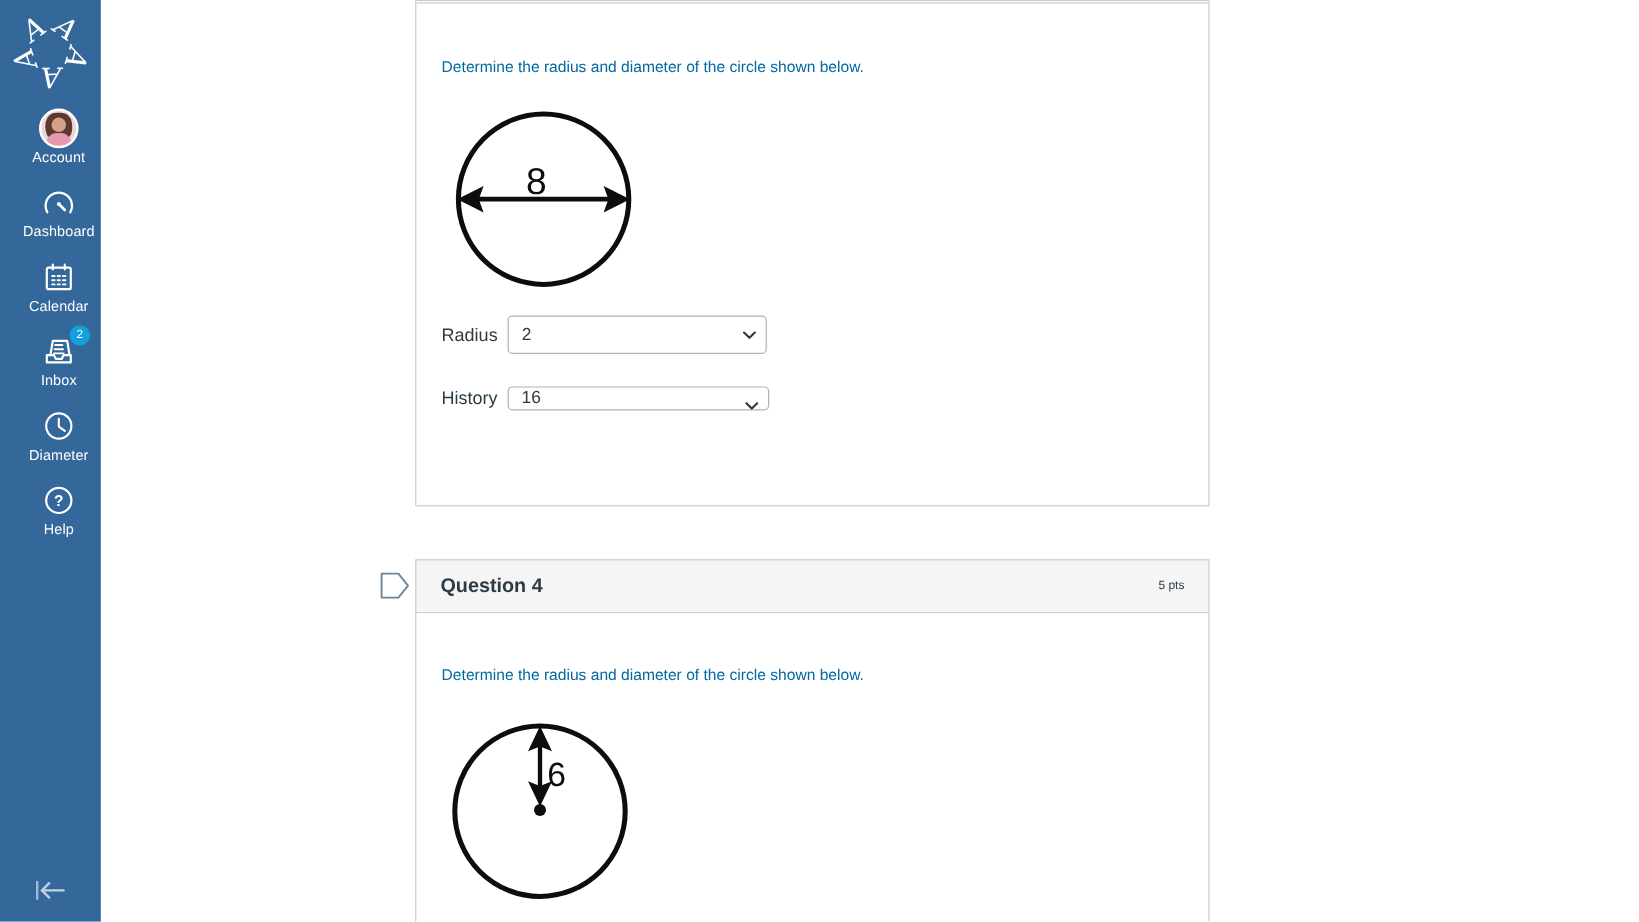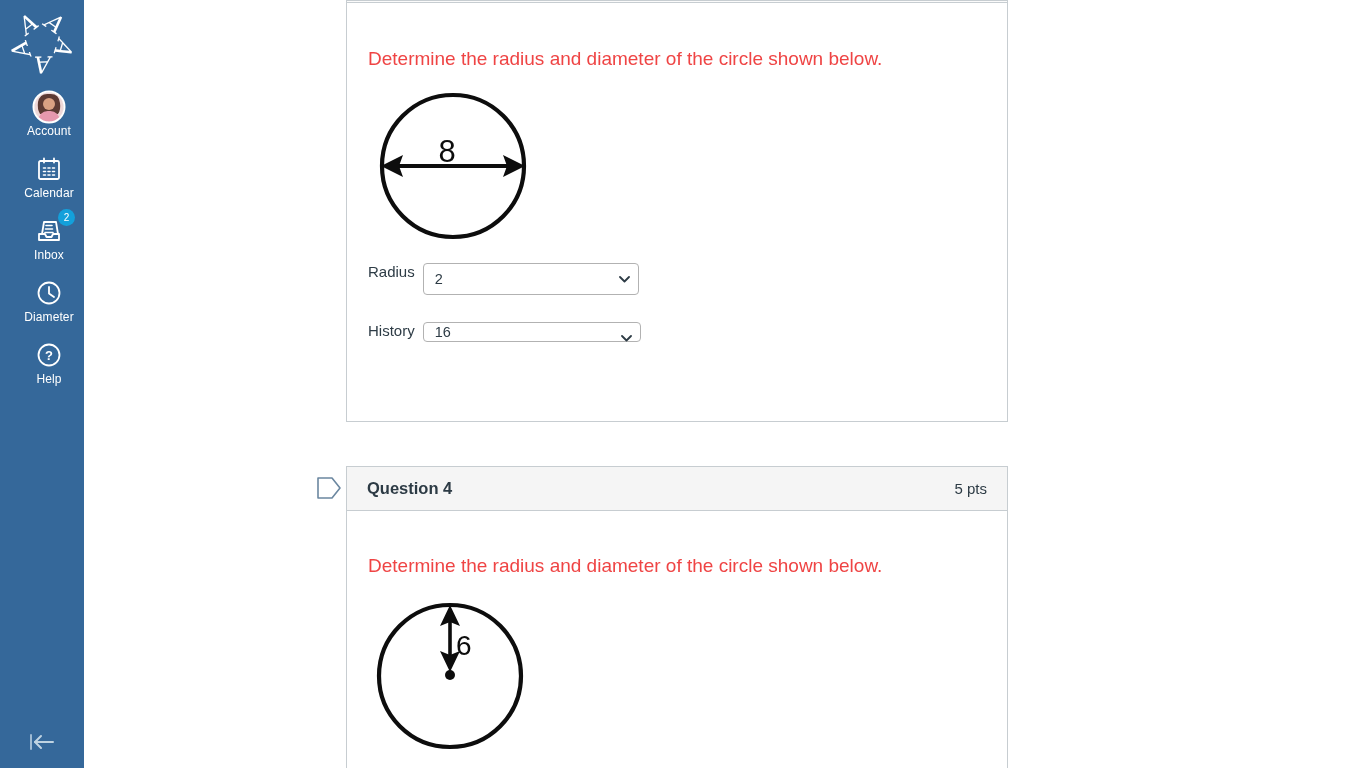--- a/index.html
+++ b/index.html
@@ -64,30 +64,30 @@
     background: #fff;
   }
   .q3-top-strip {
     position: absolute; left: 0; top: 0;
     width: 100%; height: 2px;
     background: #fbfbfb;
     border-bottom: 1px solid #C7CDD1;
   }
   .prompt {
     position: absolute; left: 21px;
-    font-size: 19px;
-    color: #ef4444;
+    font-size: 13px;
+    color: #0369a1;
   }
   .diagram { position: absolute; }
   .diagram .ink { stroke: #0D0D0D; fill: none; }
   .diagram .ink-fill { fill: #0D0D0D; stroke: none; }
   .diagram text { fill: #0D0D0D; font-family: "Liberation Sans", sans-serif; }
   .field-row {
     position: absolute; left: 21px;
-    display: flex; align-items: flex-start;
+    display: flex; align-items: center;
   }
   .field-label { font-size: 15px; margin-right: 8px; color: #2D3B45; }
   .select-wrap { position: relative; display: inline-block; }
   .select-wrap select {
     width: 216px; height: 32px;
     -webkit-appearance: none; -moz-appearance: none; appearance: none;
     background: #ffffff;
     border: 1px solid #B2B2B2;
     border-radius: 4px;
     font-family: "Liberation Sans", sans-serif;
@@ -109,21 +109,21 @@
   }
   .q4-header {
     position: absolute; left: 346px; top: 466px;
     width: 662px; height: 45px;
     background: #F5F5F5;
     border: 1px solid #C7CDD1;
     display: flex; align-items: center; justify-content: space-between;
     padding: 0 20px;
   }
   .q4-title { font-size: 16.5px; font-weight: 700; color: #2D3B45; }
-  .q4-pts { font-size: 15px; color: #2D3B45; }
+  .q4-pts { font-size: 10px; color: #2D3B45; }
   .q4-body {
     position: absolute; left: 346px; top: 511px;
     width: 662px; height: 257px;
     border-left: 1px solid #C7CDD1;
     border-right: 1px solid #C7CDD1;
     background: #fff;
   }
 </style>
 </head>
 <body>
@@ -165,20 +165,30 @@
           <path d="M6 12 Q8 3 17 4 Q27 3 28 13 Q29 20 26 24 L8 24 Q5 19 6 12 Z" fill="#5C3A33"></path>
           <circle cx="17" cy="14" r="6" fill="#D9A183"></circle>
           <path d="M5 34 Q7 20 17 21 Q27 20 29 34 Z" fill="#E698AE"></path>
         </g>
         <circle cx="17" cy="17" r="15.5" fill="none" stroke="#ffffff" stroke-width="2"></circle>
       </svg>
     </span>
     <span class="nav-label">Account</span>
   </div>
 
+  <div class="nav-item">
+    <span class="icon-wrap">
+      <svg class="line-icon" width="28" height="24" viewBox="0 0 28 24">
+        <path d="M4.5 20 A 11 11 0 1 1 23.5 20"></path>
+        <path d="M14 13 L19 18" stroke-width="2.2"></path>
+        <circle cx="14" cy="13" r="1.6" fill="#fff" stroke="none"></circle>
+      </svg>
+    </span>
+    <span class="nav-label">Dashboard</span>
+  </div>
 
 
 
   <div class="nav-item">
     <span class="icon-wrap">
       <svg class="line-icon" width="26" height="26" viewBox="0 0 26 26">
         <rect x="3" y="5" width="20" height="18" rx="1.5"></rect>
         <path d="M8 2.5 v4 M18 2.5 v4"></path>
         <g stroke-width="1.6">
           <path d="M7.5 12 h2 M12 12 h2 M16.5 12 h2"></path>

